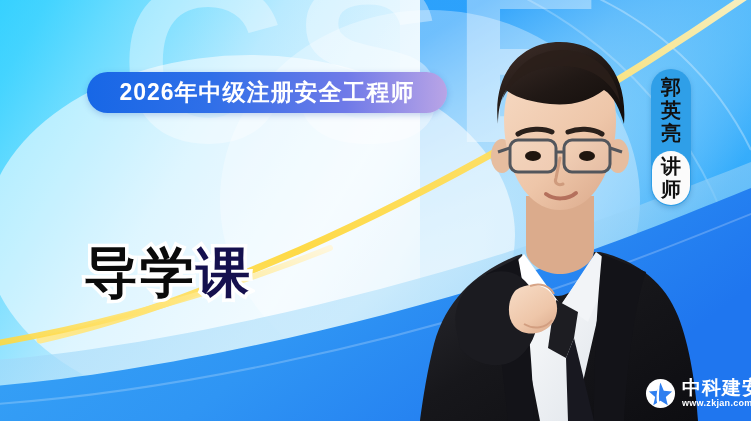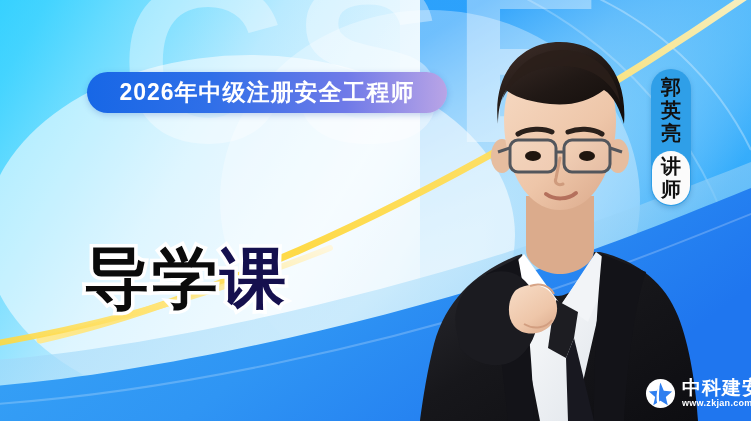--- a/index.html
+++ b/index.html
@@ -80,21 +80,21 @@
     white-space: nowrap;
     -webkit-text-stroke: 7px #ffffff;
     paint-order: stroke fill;
     text-shadow: 0 2px 3px rgba(120, 150, 190, 0.28);
   }
 
   .title-sub {
     position: absolute;
     left: 84px;
     top: 245px;
-    font-size: 66px;
+    font-size: 54px;
     font-weight: bold;
     color: #0b0b0b;
     letter-spacing: 2px;
     line-height: 1;
     white-space: nowrap;
     -webkit-text-stroke: 7px #ffffff;
     paint-order: stroke fill;
   }
   .title-sub .nav-char {
     color: #15104e;

